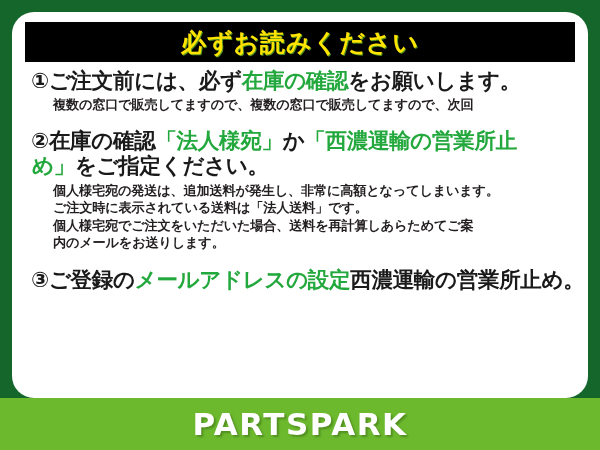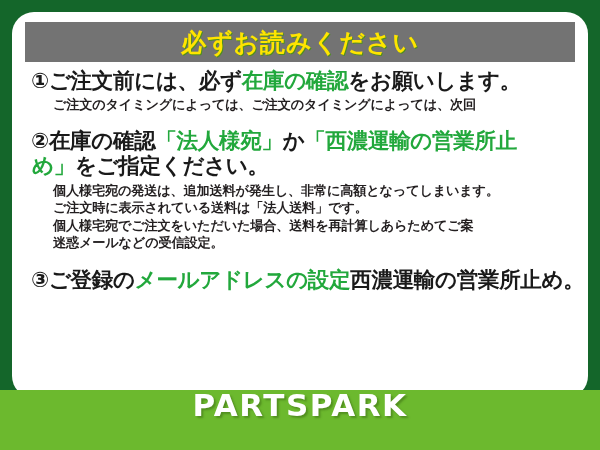--- a/index.html
+++ b/index.html
@@ -35,21 +35,21 @@
     overflow: hidden;
   }
 
   
   .title-banner {
     position: absolute;
     left: 13px;
     top: 10px;
     width: 550px;
     height: 40px;
-    background: #737373;
+    background: #000000;
     display: flex;
     align-items: center;
     justify-content: center;
   }
   .title-text {
     color: #ffe400;
     font-size: 25px;
     font-weight: bold;
     letter-spacing: 1px;
     line-height: 1;
@@ -103,24 +103,24 @@
 
   .sp1 { margin-top: 14px; }
   .sp2 { margin-top: 15px; }
 
   
   .footer {
     position: absolute;
     left: 0;
     bottom: 0;
     width: 600px;
-    height: 60px;
+    height: 52px;
     background: #6cb92e;
     display: flex;
-    align-items: flex-start;
+    align-items: center;
     justify-content: center;
   }
   .brand {
     color: #ffffff;
     font-size: 31px;
     font-weight: bold;
     letter-spacing: 1.5px;
     line-height: 1;
     text-shadow: 2px 2px 2px rgba(60,110,20,0.55);
   }
@@ -134,31 +134,31 @@
 
     <div class="title-banner">
       <div class="title-text">必ずお読みください</div>
     </div>
 
     <div class="content">
 
       <div class="item">
         <div class="item-head"><span>①</span><span>ご注文前には、必ず</span><span class="hl">在庫の確認</span><span>をお願いします。</span></div>
         <div class="item-sub">
-          <div>ご注文のタイミングによっては、ご注文のタイミングによっては、次回</div>
+          <div>複数の窓口で販売してますので、複数の窓口で販売してますので、次回</div>
         </div>
       </div>
 
       <div class="item sp1">
         <div class="item-head wrap"><span>②</span><span>在庫の確認</span><span class="hl">「法人様宛」</span><span>か</span><span class="hl">「西濃運輸の営業所止め」</span><span>をご指定ください。</span></div>
         <div class="item-sub">
           <div>個人様宅宛の発送は、追加送料が発生し、非常に高額となってしまいます。</div>
           <div>ご注文時に表示されている送料は「法人送料」です。</div>
           <div>個人様宅宛でご注文をいただいた場合、送料を再計算しあらためてご案</div>
-          <div>迷惑メールなどの受信設定。</div>
+          <div>内のメールをお送りします。</div>
         </div>
       </div>
 
       <div class="item sp2">
         <div class="item-head"><span>③</span><span>ご登録の</span><span class="hl">メールアドレスの設定</span><span>西濃運輸の営業所止め。</span></div>
       </div>
 
     </div>
   </div>
 

